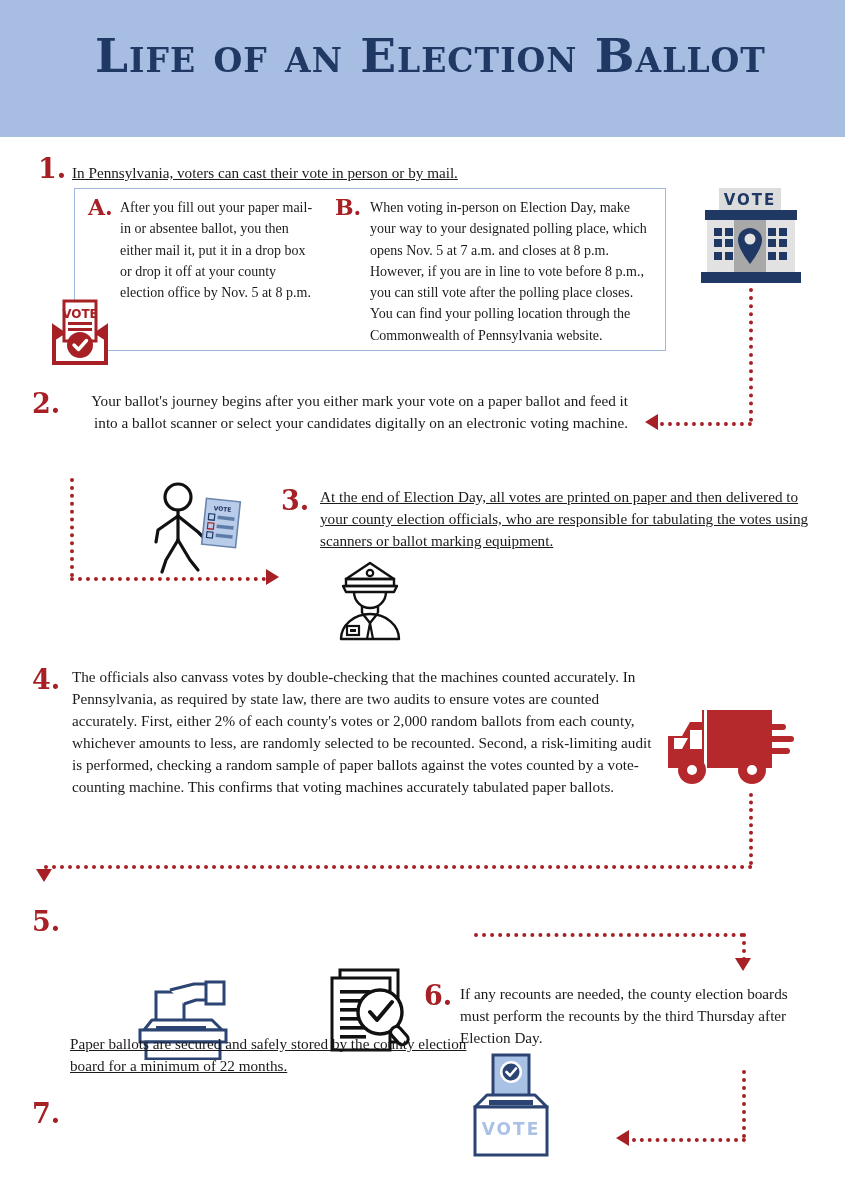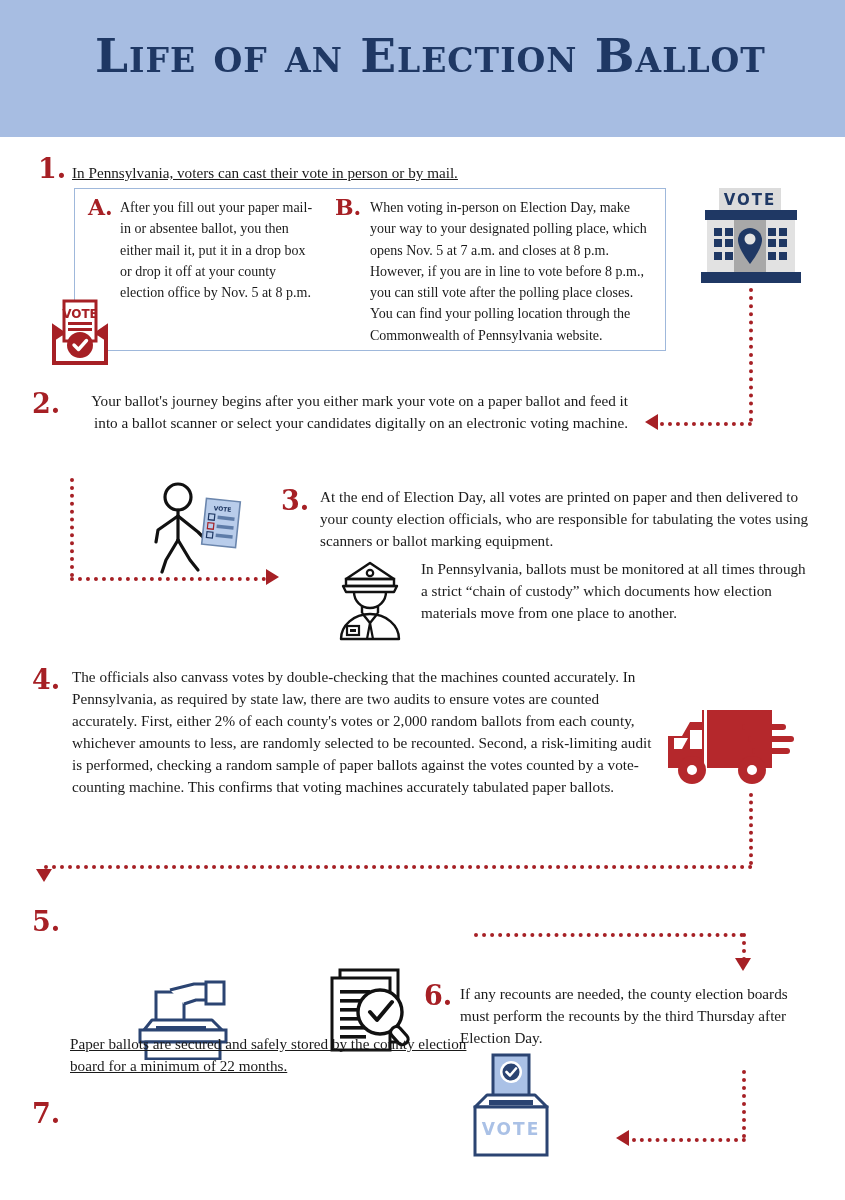--- a/index.html
+++ b/index.html
@@ -204,39 +204,38 @@
         <rect x="62" y="42" width="6" height="6" fill="none" stroke="#a62025" stroke-width="1.2"></rect>
         <rect x="62" y="51" width="6" height="6" fill="none" stroke="#1f3864" stroke-width="1.2"></rect>
         <rect x="71" y="34" width="17" height="3.5" fill="#5e7ca8"></rect>
         <rect x="71" y="43" width="17" height="3.5" fill="#5e7ca8"></rect>
         <rect x="71" y="52" width="17" height="3.5" fill="#5e7ca8"></rect>
       </g>
     </svg>
   </div>
 
   <div class="stepnum" style="left:281px; top:487px;">3.</div>
-  <div class="steptext" style="left:320px; top:486px; width:492px;">At the end of Election Day, all votes are printed on paper and then delivered to your county election officials, who are responsible for tabulating the votes using scanners or ballot marking equipment.</div>
+  <div class="steptext" style="left:320px; top:486px; width:492px;text-decoration:underline;">At the end of Election Day, all votes are printed on paper and then delivered to your county election officials, who are responsible for tabulating the votes using scanners or ballot marking equipment.</div>
 
   <div class="icon-wrap" style="left:333px; top:560px; width:74px; height:82px;">
     <svg width="74" height="82" viewBox="0 0 74 82">
       <path d="M37 3 L61 19 L13 19 Z" fill="none" stroke="#111111" stroke-width="2.4" stroke-linejoin="round"></path>
       <circle cx="37" cy="13" r="3.2" fill="none" stroke="#111111" stroke-width="2.2"></circle>
       <rect x="13" y="19" width="48" height="7" fill="none" stroke="#111111" stroke-width="2.4"></rect>
       <path d="M10 26 L64 26 L61 32 L13 32 Z" fill="none" stroke="#111111" stroke-width="2.4" stroke-linejoin="round"></path>
       <path d="M21 32 a16 16 0 0 0 32 0" fill="none" stroke="#111111" stroke-width="2.4"></path>
       <path d="M29 46 L29 53 M45 46 L45 53" stroke="#111111" stroke-width="2.4" fill="none"></path>
       <path d="M29 53 L37 63 L45 53" fill="none" stroke="#111111" stroke-width="2.4" stroke-linejoin="round"></path>
       <path d="M37 63 L34 79 L40 79 Z" fill="none" stroke="#111111" stroke-width="2.2" stroke-linejoin="round"></path>
       <path d="M8 79 a29 25 0 0 1 58 0 Z" fill="none" stroke="#111111" stroke-width="2.4" stroke-linejoin="round"></path>
       <rect x="14" y="66" width="12" height="9" fill="none" stroke="#111111" stroke-width="2.2"></rect>
       <rect x="17" y="69" width="6" height="3" fill="#111111"></rect>
     </svg>
   </div>
 
-  <div class="steptext" style="left:421px; top:558px; width:392px;">In Pennsylvania, ballots must be monitored at all times through a strict “chain of custody” which documents how election materials move from one place to another.</div>
 
   <div class="stepnum" style="left:32px; top:666px;">4.</div>
   <div class="steptext" style="left:72px; top:666px; width:580px;">The officials also canvass votes by double-checking that the machines counted accurately. In Pennsylvania, as required by state law, there are two audits to ensure votes are counted accurately. First, either 2% of each county's votes or 2,000 random ballots from each county, whichever amounts to less, are randomly selected to be recounted. Second, a risk-limiting audit is performed, checking a random sample of paper ballots against the votes counted by a vote-counting machine. This confirms that voting machines accurately tabulated paper ballots.</div>
 
   <div class="icon-wrap" style="left:660px; top:706px; width:148px; height:82px;">
     <svg width="148" height="82" viewBox="0 0 148 82">
       <path d="M42 4 L112 4 L112 62 L8 62 L8 30 L22 30 L30 16 L42 16 Z" fill="#b5282c"></path>
       <path d="M14 32 L28 32 L22 43 L14 43 Z" fill="#ffffff"></path>
       <rect x="30" y="24" width="12" height="19" fill="#ffffff"></rect>
       <rect x="44" y="4" width="3" height="58" fill="#ffffff"></rect>

